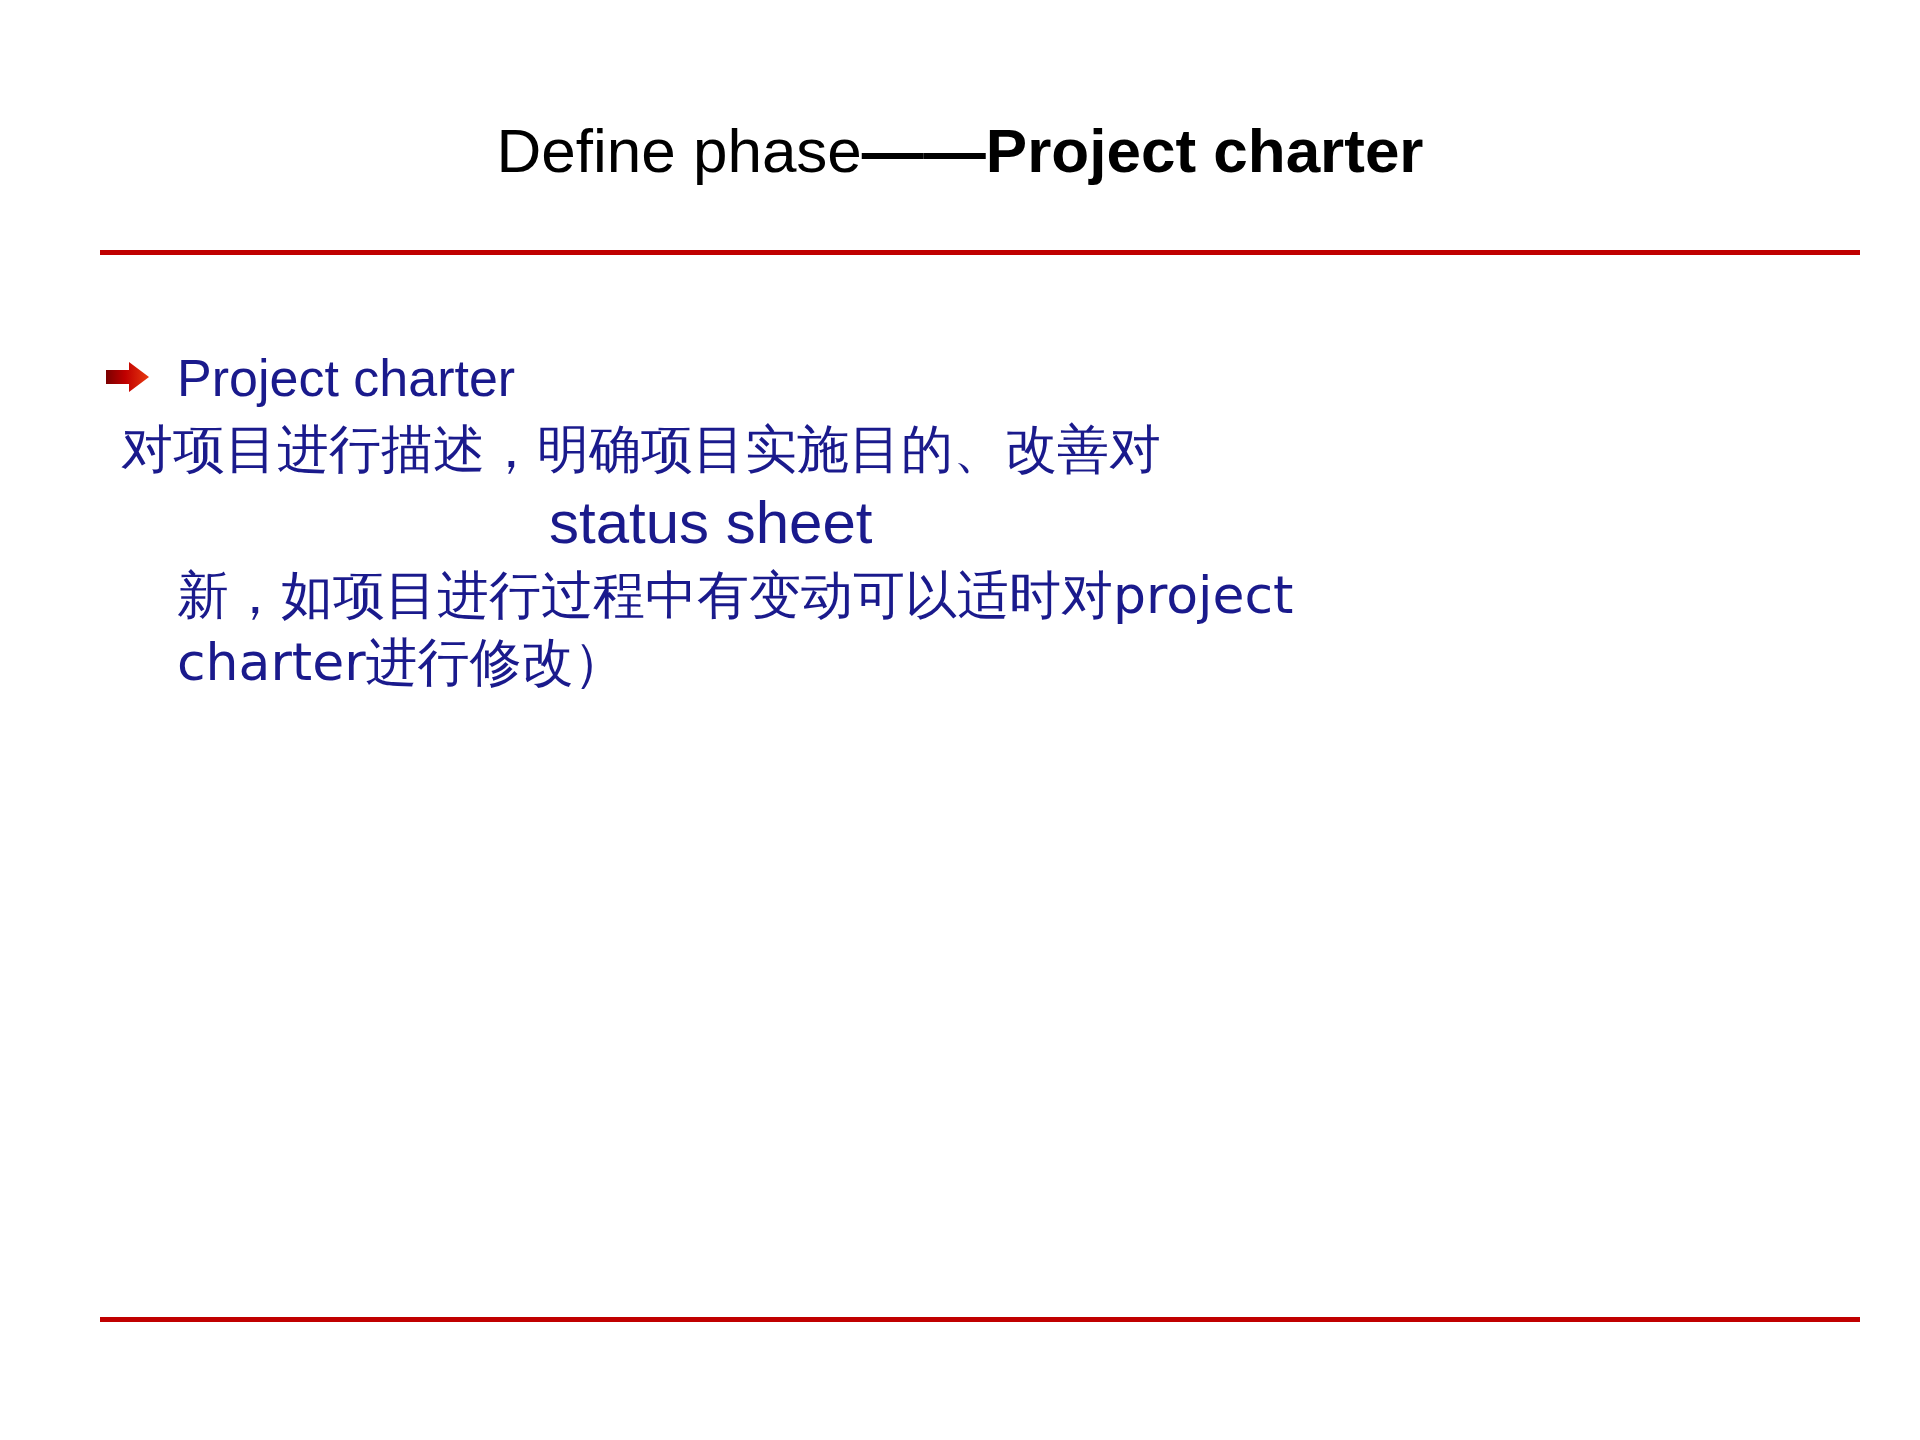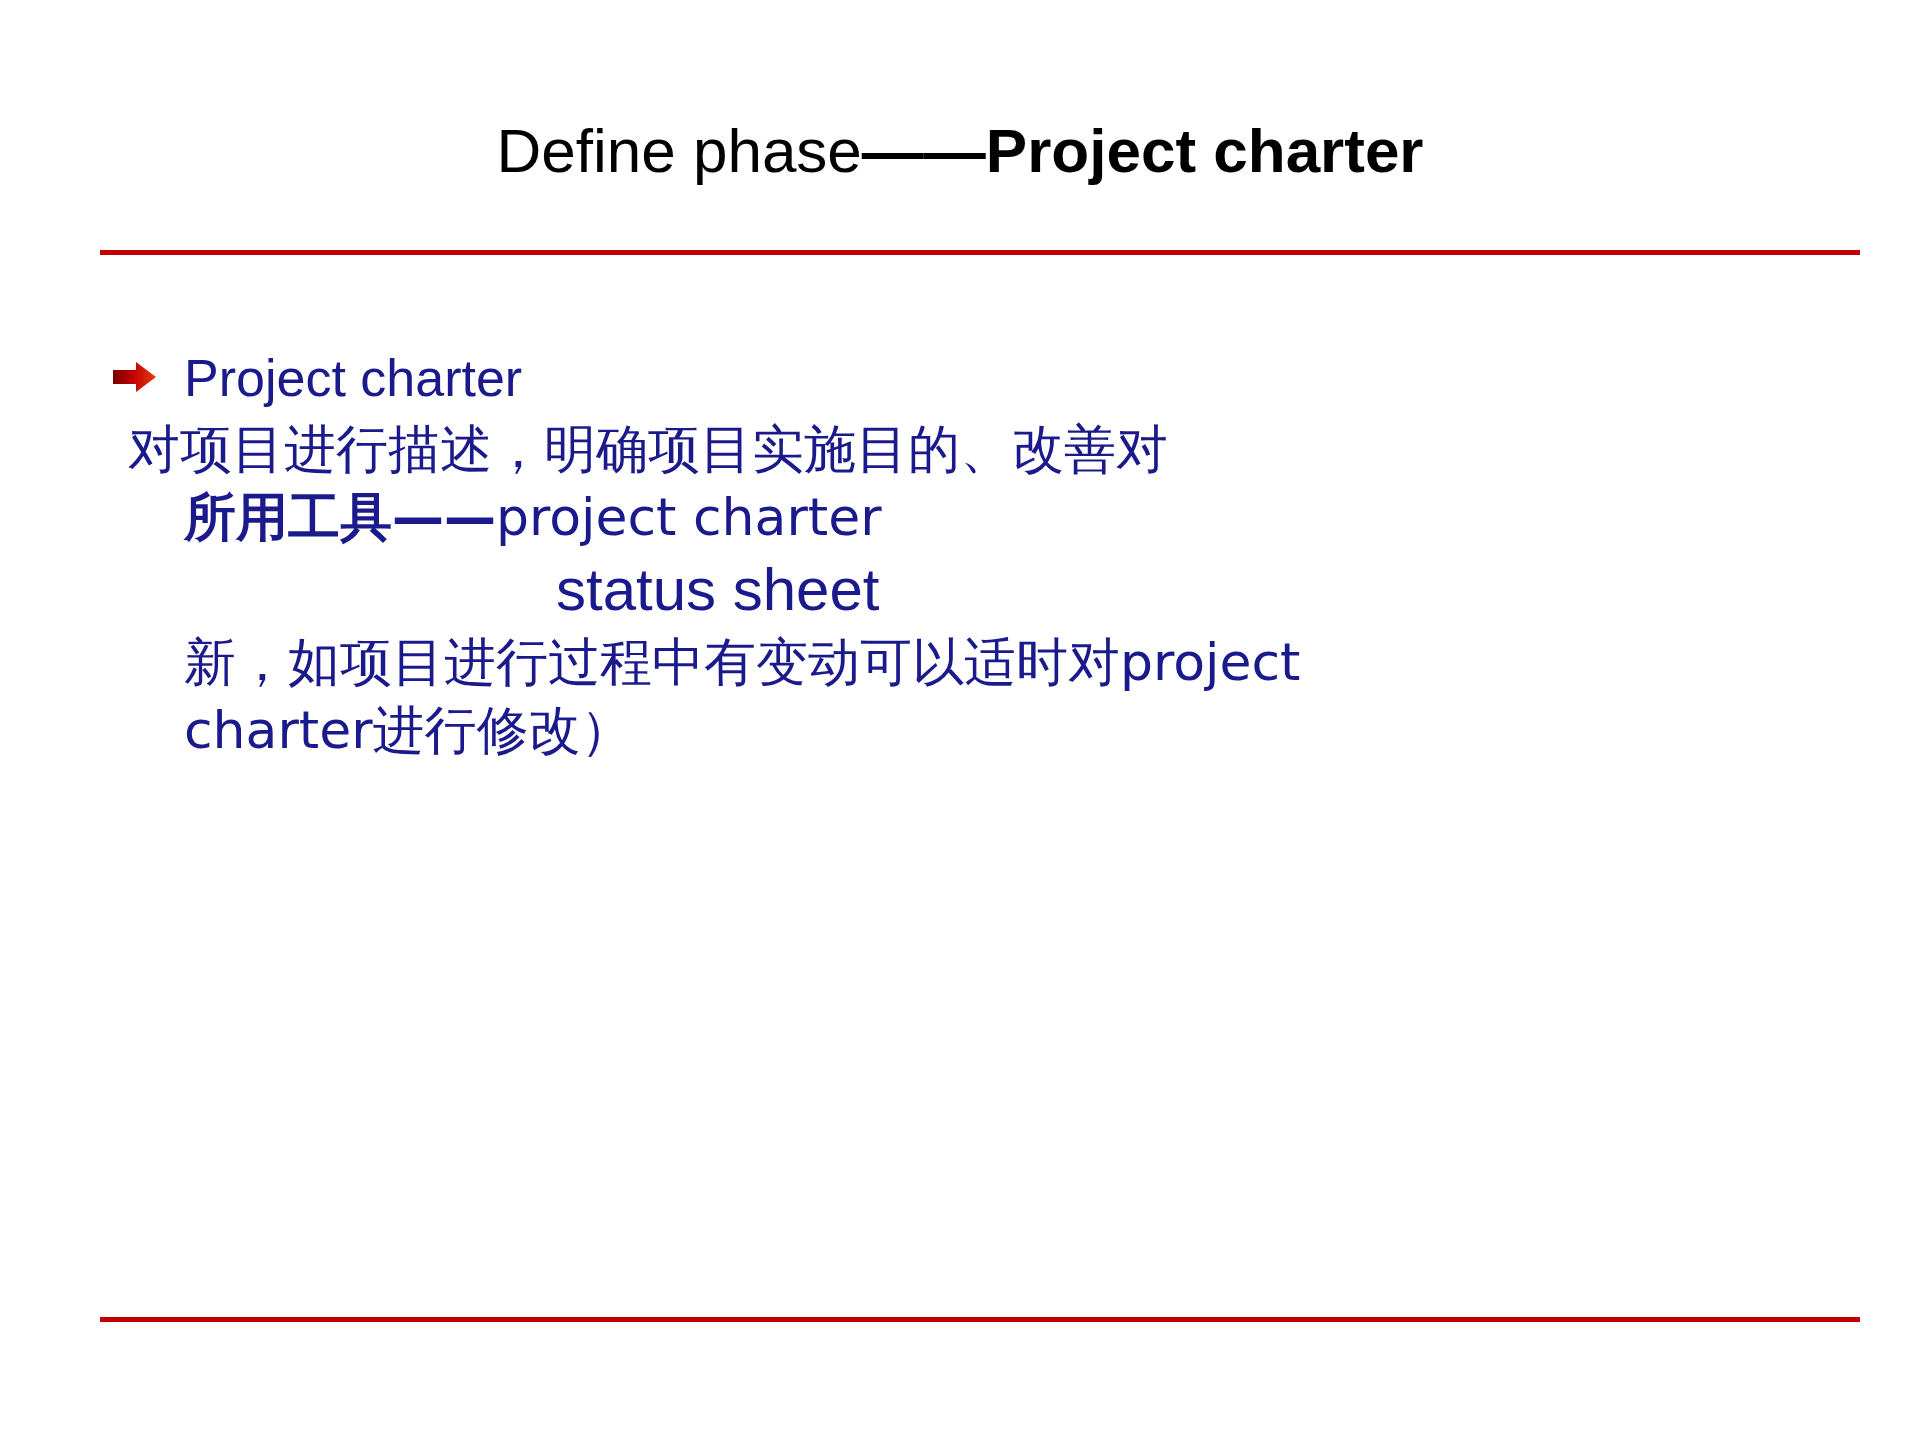--- a/index.html
+++ b/index.html
@@ -50,21 +50,21 @@
   .rule-bottom {
     position: absolute;
     left: 100px;
     top: 1317px;
     width: 1760px;
     height: 5px;
     background: #c00000;
   }
   .body-area {
     position: absolute;
-    left: 108px;
+    left: 101px;
     top: 348px;
     width: 1700px;
   }
   .bullet-row {
     position: relative;
     display: block;
     padding-left: 76px;
     min-height: 68px;
   }
   .bullet-icon {
@@ -133,21 +133,20 @@
             </linearGradient>
           </defs>
           <path d="M1 10 L24 10 L24 2 L44 17 L24 32 L24 24 L1 24 Z" fill="url(#g1)"></path>
         </svg>
       </span>
       <div class="bullet-head">Project charter</div>
     </div>
 
     <div class="para cjk">对项目进行描述，明确项目实施目的、改善对</div>
 
-    <div class="block-wrap"><span class="b">所用工具</span><span class="b">——</span><span>project charter</span></div>
 
     <div class="indent-sheet"><span>status sheet</span></div>
 
 
     <div class="block-wrap">新，如项目进行过程中有变动可以适时对project</div>
     <div class="block-wrap">charter进行修改）</div>
 
   </div>
 
   <div class="rule-bottom"></div>

